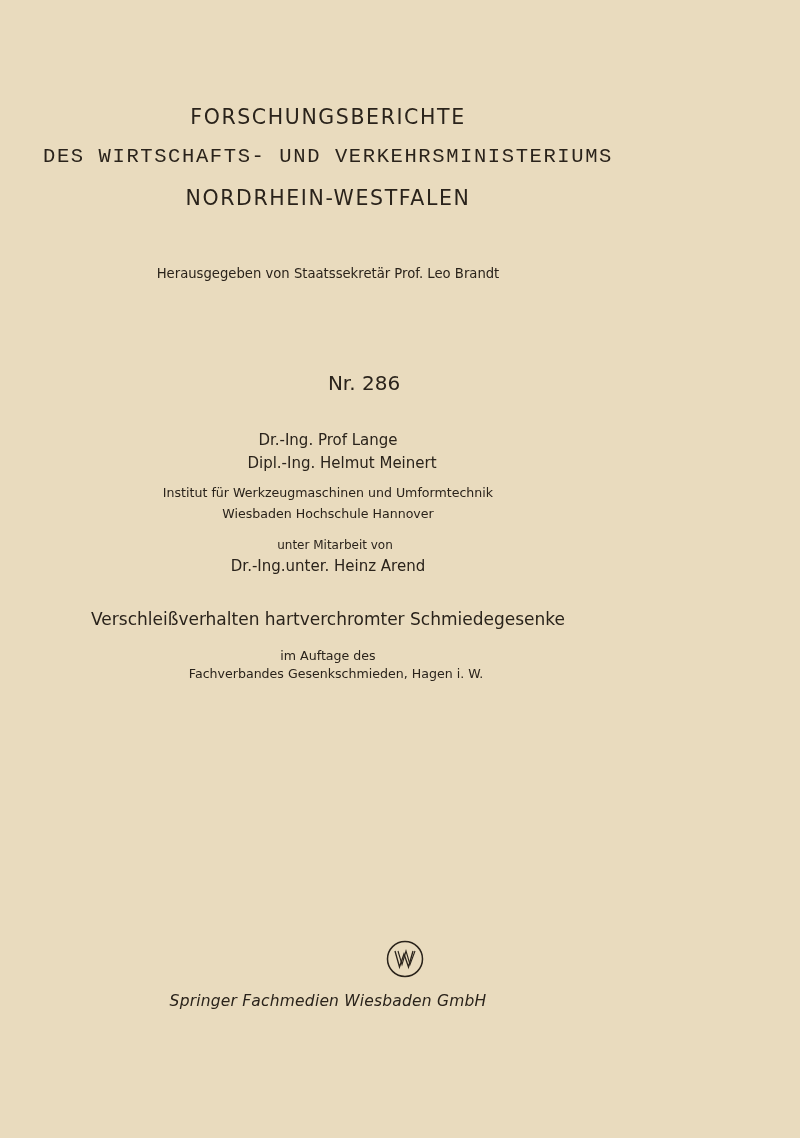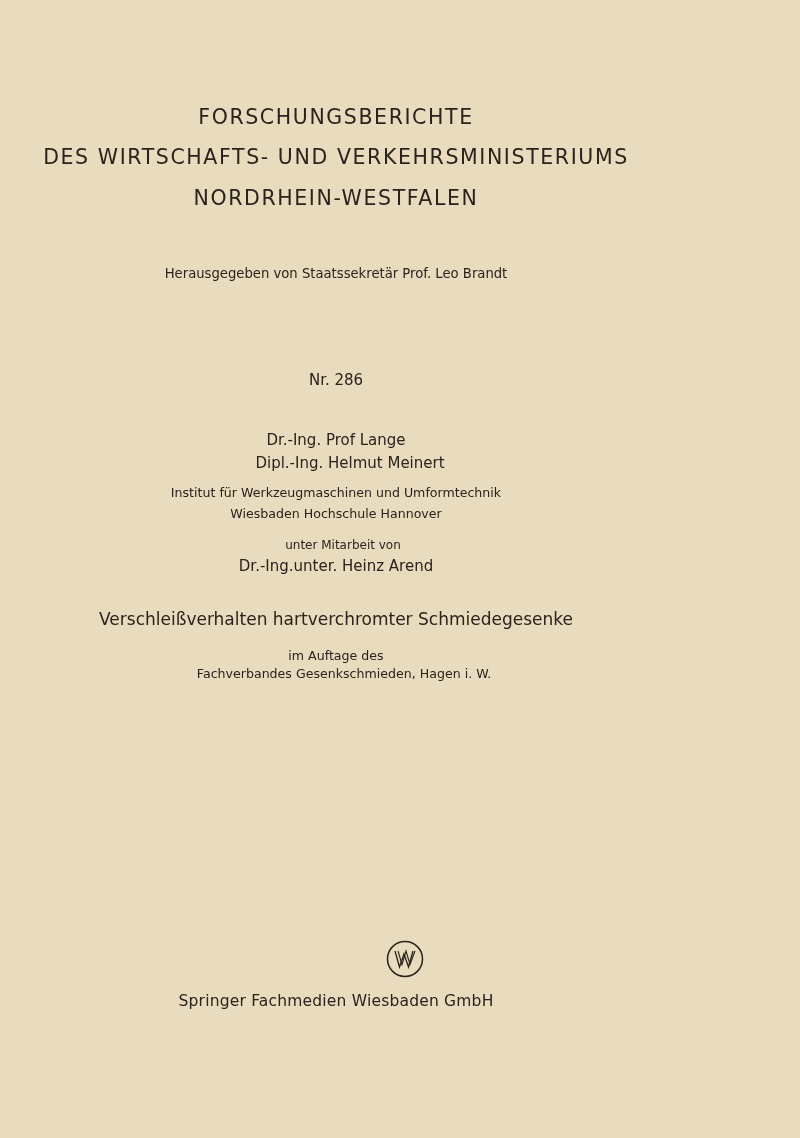--- a/index.html
+++ b/index.html
@@ -10,54 +10,54 @@
       width: 800px;
       height: 1138px;
       background: #e9dbbe;
       color: #2a231b;
       font-family: "DejaVu Sans", sans-serif;
       position: relative;
       overflow: hidden;
     }
     .line {
       position: absolute;
-      left: 8px;
+      left: 0;
       width: 656px;
       text-align: center;
       white-space: nowrap;
     }
     .series {
       font-size: 20.5px;
       letter-spacing: 1.6px;
       font-weight: normal;
     }
     .series-1 { top: 105px; }
-    .series-2 { top: 145px; }
+    .series-2 { top: 145px; font-family: Liberation Mono, monospace; }
     .series-3 { top: 186px; }
 
     .editor { top: 266px; font-size: 13.2px; }
-    .number { top: 371px; font-size: 15px; }
+    .number { top: 371px; font-size: 20px; margin-left: 36px; }
     .author-1 { top: 431px; font-size: 15px; }
     .author-2 { top: 454px; font-size: 15px; padding-left: 14px; }
     .inst-1 { top: 485px; font-size: 12.6px; }
     .inst-2 { top: 506px; font-size: 12.6px; }
     .collab-label { top: 538px; font-size: 12px; margin-left: 7px; }
     .collab-name { top: 557px; font-size: 15px; }
     .title { top: 609px; font-size: 17px; }
     .commission-1 { top: 648px; font-size: 12.6px; }
     .commission-2 { top: 666px; font-size: 12.6px; padding-left: 8px; }
 
     .logo {
       position: absolute;
       left: 386px;
       top: 940px;
       width: 38px;
       height: 38px;
     }
-    .publisher { top: 992px; font-size: 15.5px; letter-spacing: 0.2px; }
+    .publisher { top: 992px; font-size: 15.5px; letter-spacing: 0.2px; font-style: italic; }
   </style>
 </head>
 <body>
 
 <div>
 
   <div class="line series series-1">FORSCHUNGSBERICHTE</div>
   <div class="line series series-2">DES WIRTSCHAFTS- UND VERKEHRSMINISTERIUMS</div>
   <div class="line series series-3">NORDRHEIN-WESTFALEN</div>
 

